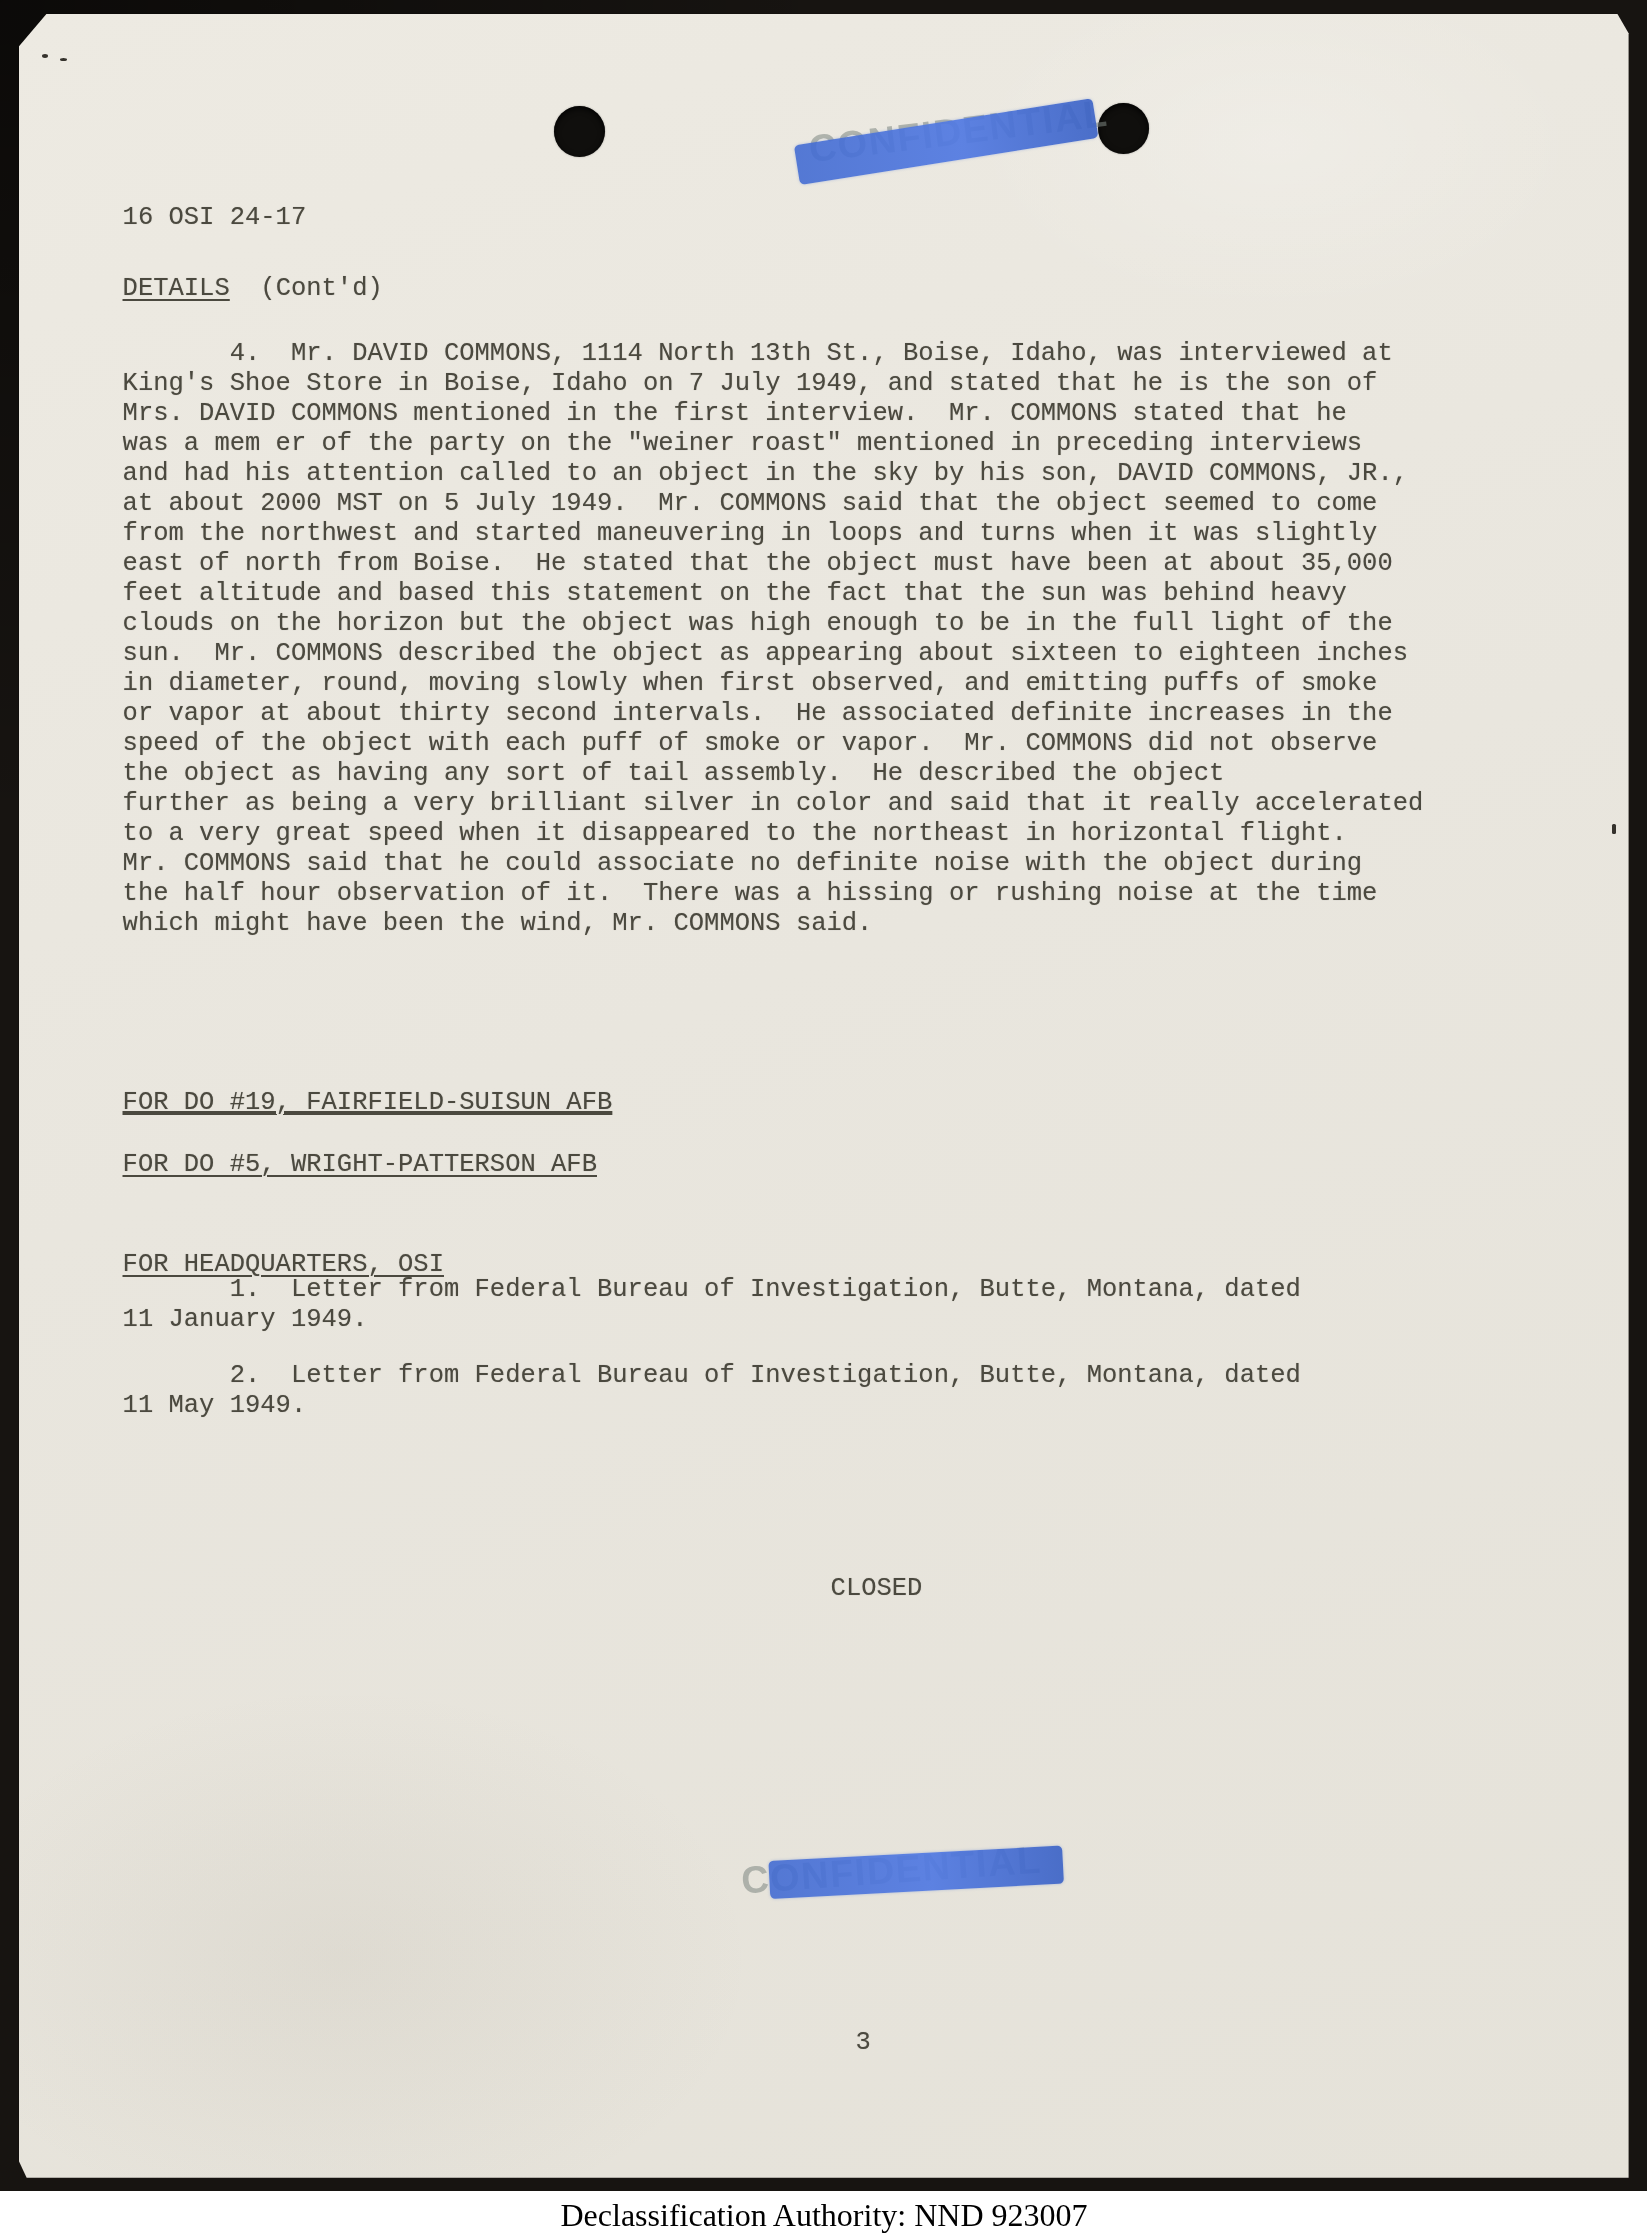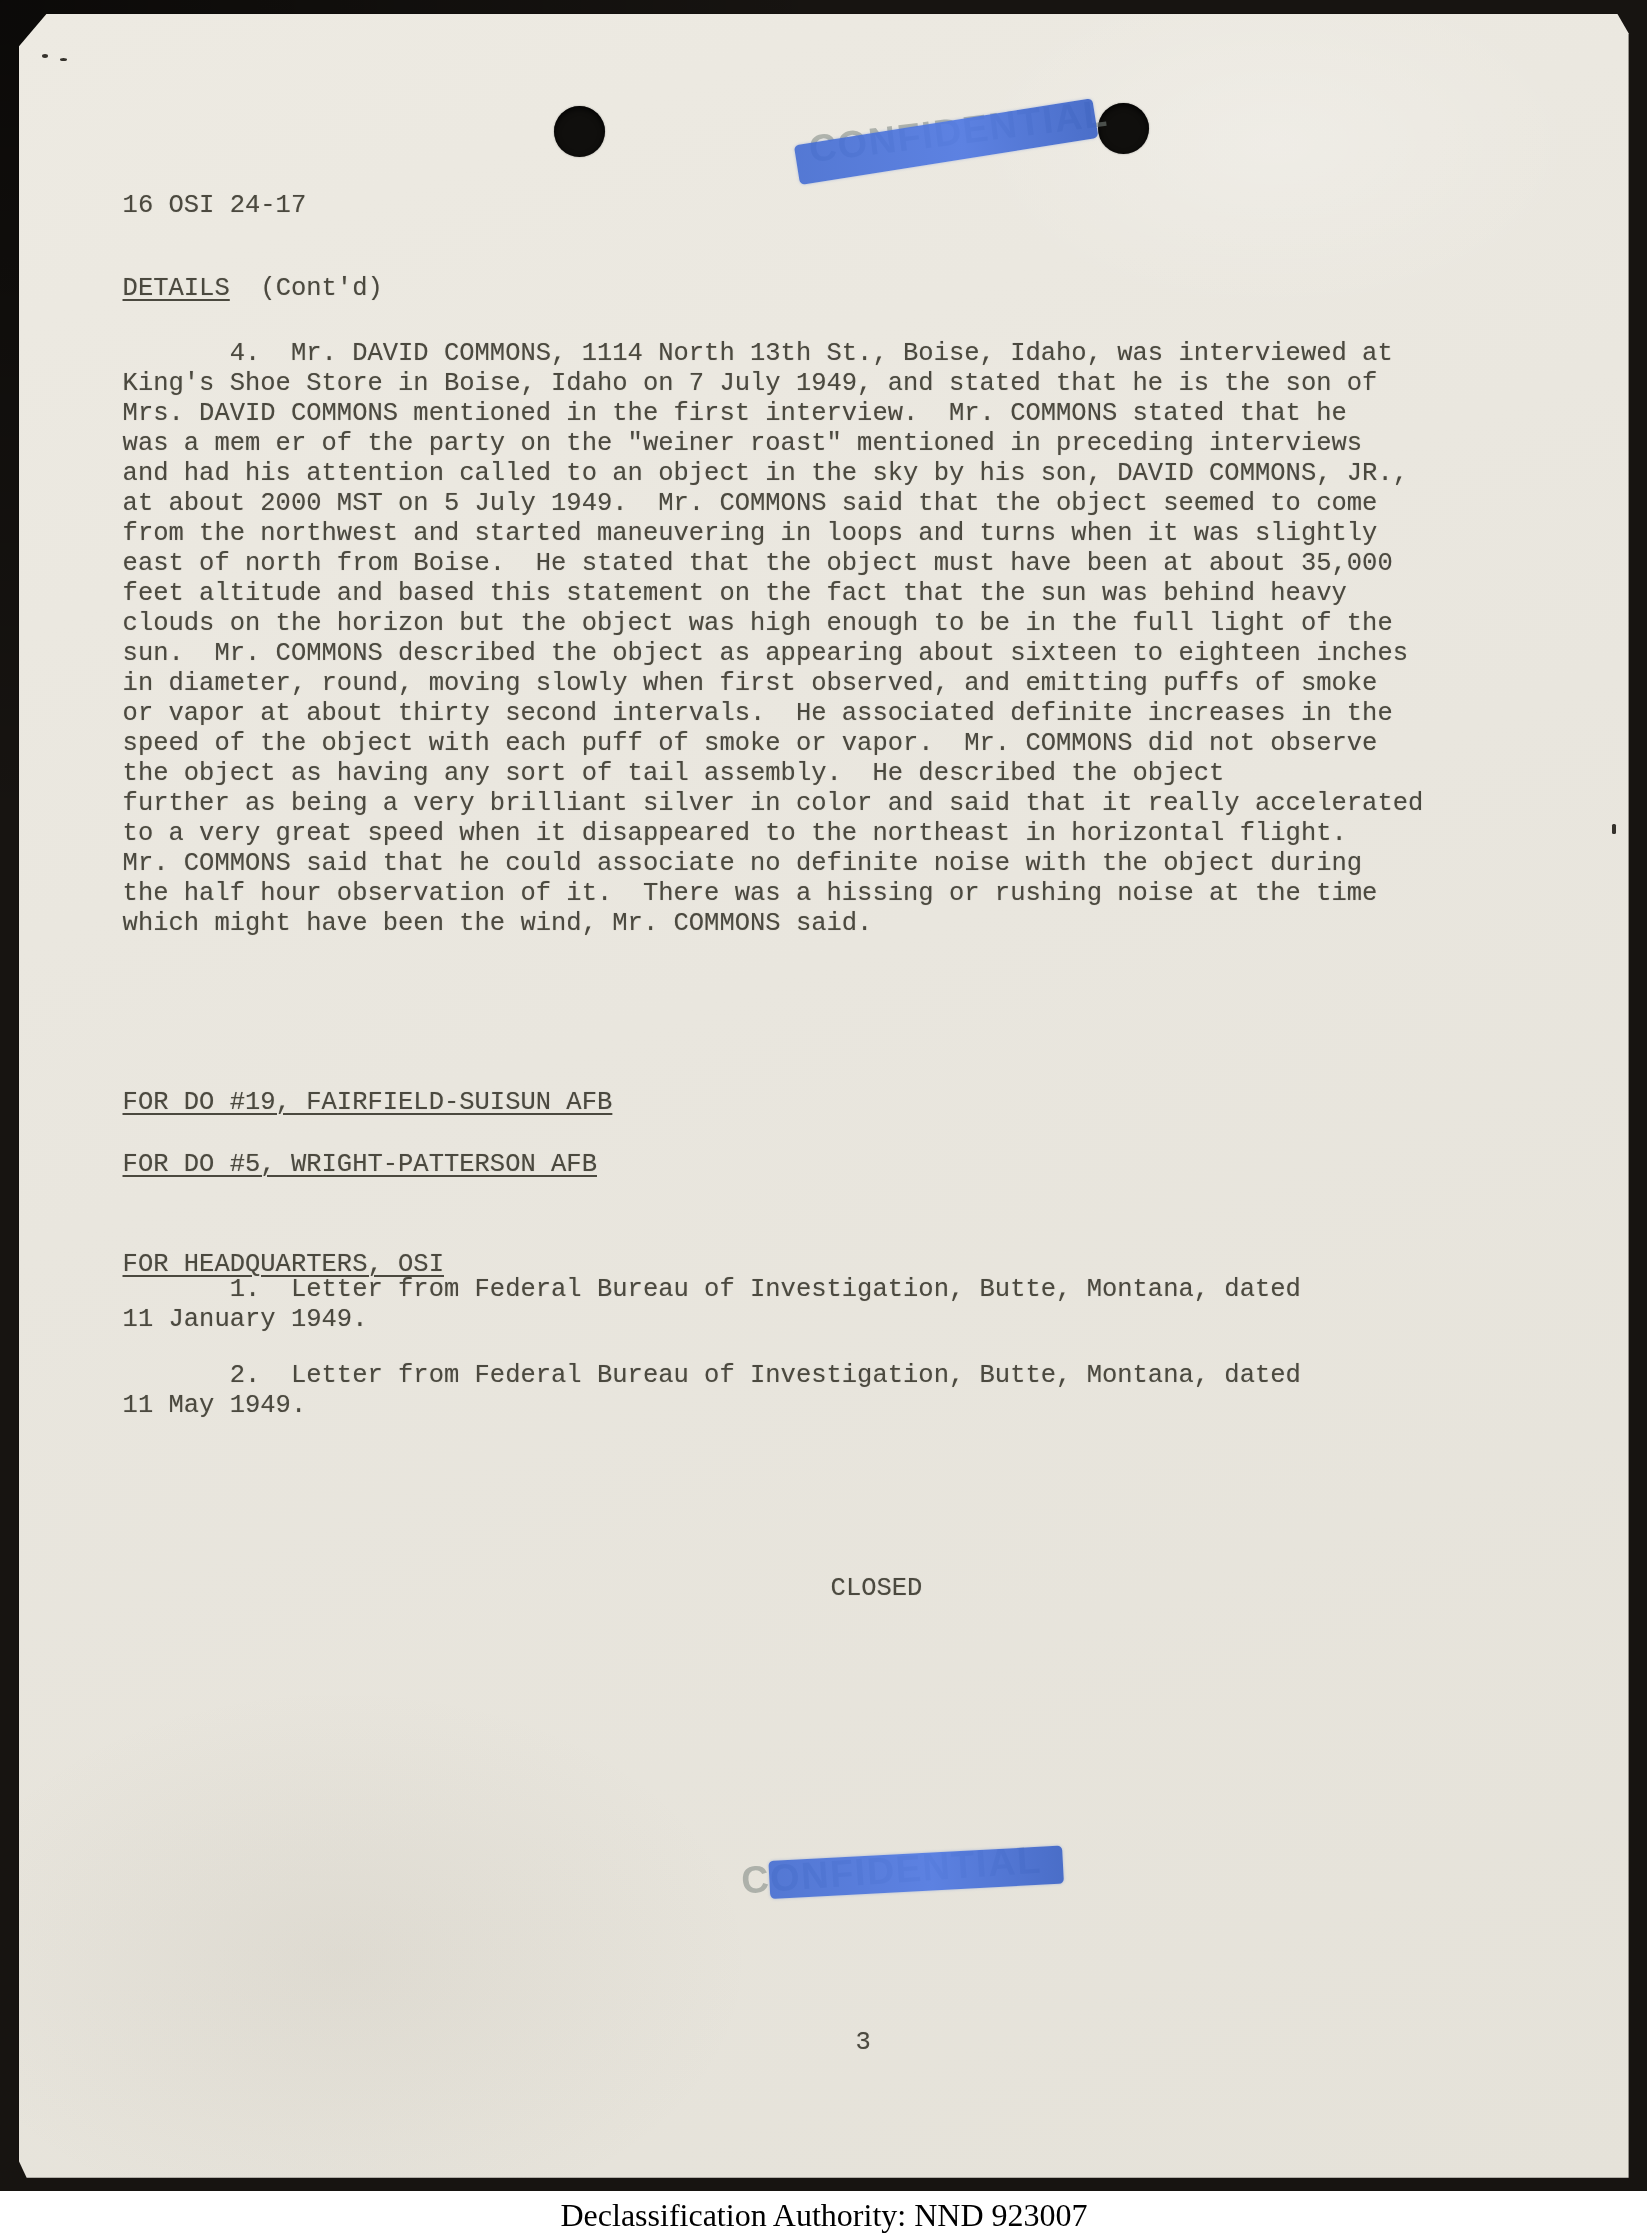--- a/index.html
+++ b/index.html
@@ -64,31 +64,31 @@
     color: #4b493f;
     text-shadow: 0 0 1px rgba(73,70,60,.35);
   }
 
   .u {
     text-decoration: underline;
     text-decoration-thickness: 1.5px;
     text-underline-offset: 4.4px;
   }
 
-  .ref-number      { left: 104px; top: 177px; text-align: center; }
+  .ref-number      { left: 104px; top: 189px; text-align: center; }
   .details-heading { left: 104px; top: 260px; }
   .paragraph       { left: 104px; top: 325px; }
 
   .inclosures-heading {
     left: 0; top: 1011px;
     width: 100%;
     text-align: center;
   }
 
-  .for-line-1 { left: 104px; top: 1074px; }
+  .for-line-1 { left: 104px; top: 1074px; text-decoration: underline; }
   .for-line-2 { left: 104px; top: 1136px; }
   .for-line-3 { left: 104px; top: 1236px; }
 
   .item-1 { left: 104px; top: 1261px; }
   .item-2 { left: 104px; top: 1347px; }
 
   .closed-label { left: 812px; top: 1526px; margin-top: 34px; }
   .page-number  { left: 837px; top: 2014px; }
 
   .stamp { position: absolute; }

